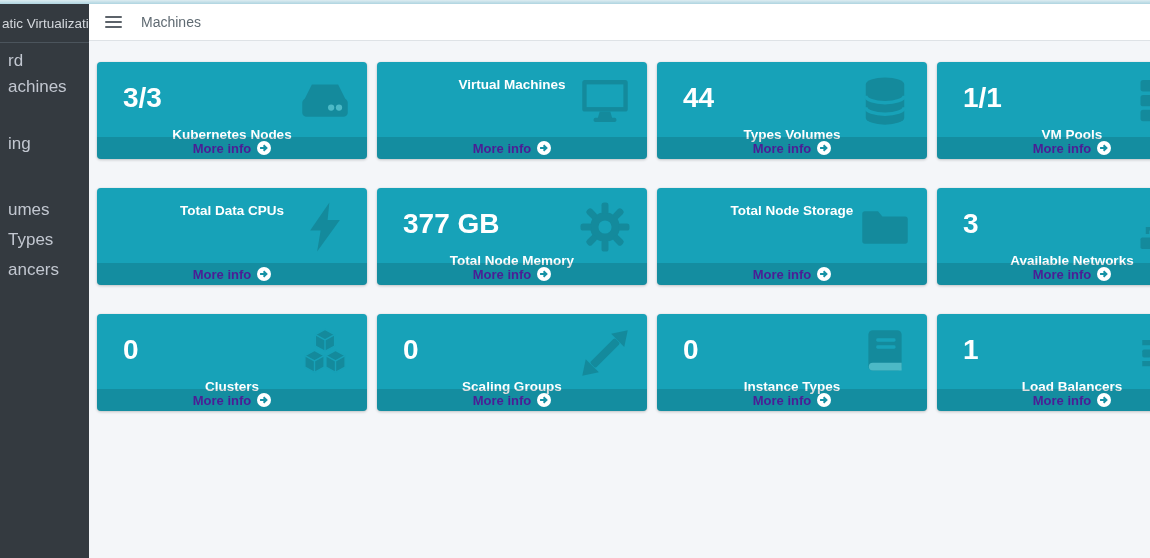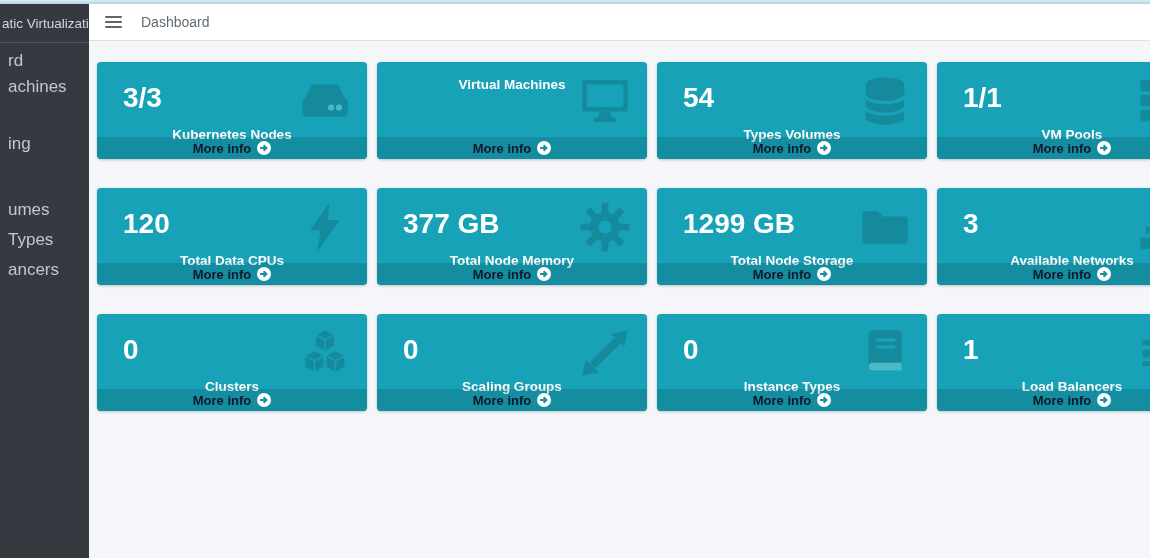--- a/index.html
+++ b/index.html
@@ -29,21 +29,21 @@
   .grid{display:grid;grid-template-columns:repeat(4,270px);column-gap:10px;row-gap:29px;width:1110px;}
   
   .small-box{position:relative;height:97px;background:#17a2b8;border-radius:4px;color:#fff;
     box-shadow:0 0 1px rgba(0,0,0,.125),0 1px 3px rgba(0,0,0,.2);}
   .inner{padding:7px 13px 0 13px;position:relative;z-index:2;}
   .inner h3{margin:13px;font-size:28px;font-weight:700;line-height:1.15;white-space:nowrap;}
   .inner p{margin:8px 0 0 0;font-size:13.5px;font-weight:600;white-space:nowrap;text-align:center;}
   .sb-icon{position:absolute;right:14px;top:11px;width:56px;height:56px;z-index:1;}
   .sb-icon svg{width:56px;height:56px;display:block;}
   .small-box-footer{position:absolute;left:0;right:0;bottom:0;height:22px;
-    background:rgba(0,0,0,0.13);border-radius:0 0 4px 4px;color:#0f172a;
+    background:rgba(0,0,0,0.13);border-radius:0 0 4px 4px;color:#4c1d95;
     display:flex;align-items:center;justify-content:center;gap:6px;
     font-size:13px;font-weight:600;text-decoration:none;cursor:pointer;z-index:3;}
   .arrow-badge{width:14px;height:14px;display:inline-block;}
   .arrow-badge svg{width:14px;height:14px;display:block;}
 </style>
 </head>
 <body>
 
 <div class="top-strip"></div>
 
@@ -59,21 +59,21 @@
   <span class="side-item" style="top:257px">ancers</span>
 </aside>
 
 <div class="main">
   <nav class="navbar">
     <div class="hamburger">
         <i></i>
         <i></i>
         <i></i>
       </div>
-    <span class="nav-title">Dashboard</span>
+    <span class="nav-title">Machines</span>
   </nav>
 
   <div class="content">
     <div class="grid">
 
       <div class="small-box">
         <div class="inner">
           <h3>3/3</h3>
           <p>Kubernetes Nodes</p>
         </div>
@@ -114,21 +114,21 @@
               <svg viewBox="0 0 16 16">
                 <circle cx="8" cy="8" r="8" fill="#ffffff"></circle>
                 <path d="M3.5 8 h7 M7.5 4.8 L10.8 8 L7.5 11.2" stroke="#1591a5" stroke-width="2.2" fill="none"></path>
               </svg>
             </span>
         </a>
       </div>
 
       <div class="small-box">
         <div class="inner">
-          <h3>54</h3>
+          <h3>44</h3>
           <p>Types Volumes</p>
         </div>
         <div class="sb-icon">
           <svg viewBox="0 0 64 64">
               <path d="M10 13 a22 8 0 0 1 44 0 V51 a22 8 0 0 1 -44 0 Z" fill="#148a9c"></path>
               <path d="M10 26 a22 8 0 0 0 44 0" stroke="#17a2b8" stroke-width="4" fill="none"></path>
               <path d="M10 39 a22 8 0 0 0 44 0" stroke="#17a2b8" stroke-width="4" fill="none"></path>
             </svg>
         </div>
         <a class="small-box-footer">
@@ -163,21 +163,20 @@
               <svg viewBox="0 0 16 16">
                 <circle cx="8" cy="8" r="8" fill="#ffffff"></circle>
                 <path d="M3.5 8 h7 M7.5 4.8 L10.8 8 L7.5 11.2" stroke="#1591a5" stroke-width="2.2" fill="none"></path>
               </svg>
             </span>
         </a>
       </div>
 
       <div class="small-box">
         <div class="inner">
-          <h3>120</h3>
           <p>Total Data CPUs</p>
         </div>
         <div class="sb-icon">
           <svg viewBox="0 0 64 64">
               <polygon points="37,4 15,36 27,36 23,60 49,24 35,24" fill="#148a9c"></polygon>
             </svg>
         </div>
         <a class="small-box-footer">
           <span>More info</span>
           <span class="arrow-badge">
@@ -216,21 +215,20 @@
               <svg viewBox="0 0 16 16">
                 <circle cx="8" cy="8" r="8" fill="#ffffff"></circle>
                 <path d="M3.5 8 h7 M7.5 4.8 L10.8 8 L7.5 11.2" stroke="#1591a5" stroke-width="2.2" fill="none"></path>
               </svg>
             </span>
         </a>
       </div>
 
       <div class="small-box">
         <div class="inner">
-          <h3>1299 GB</h3>
           <p>Total Node Storage</p>
         </div>
         <div class="sb-icon">
           <svg viewBox="0 0 64 64">
               <path d="M6 17 a3 3 0 0 1 3 -3 h15 l5 6 h26 a3 3 0 0 1 3 3 v25 a3 3 0 0 1 -3 3 H9 a3 3 0 0 1 -3 -3 Z" fill="#148a9c"></path>
             </svg>
         </div>
         <a class="small-box-footer">
           <span>More info</span>
           <span class="arrow-badge">

